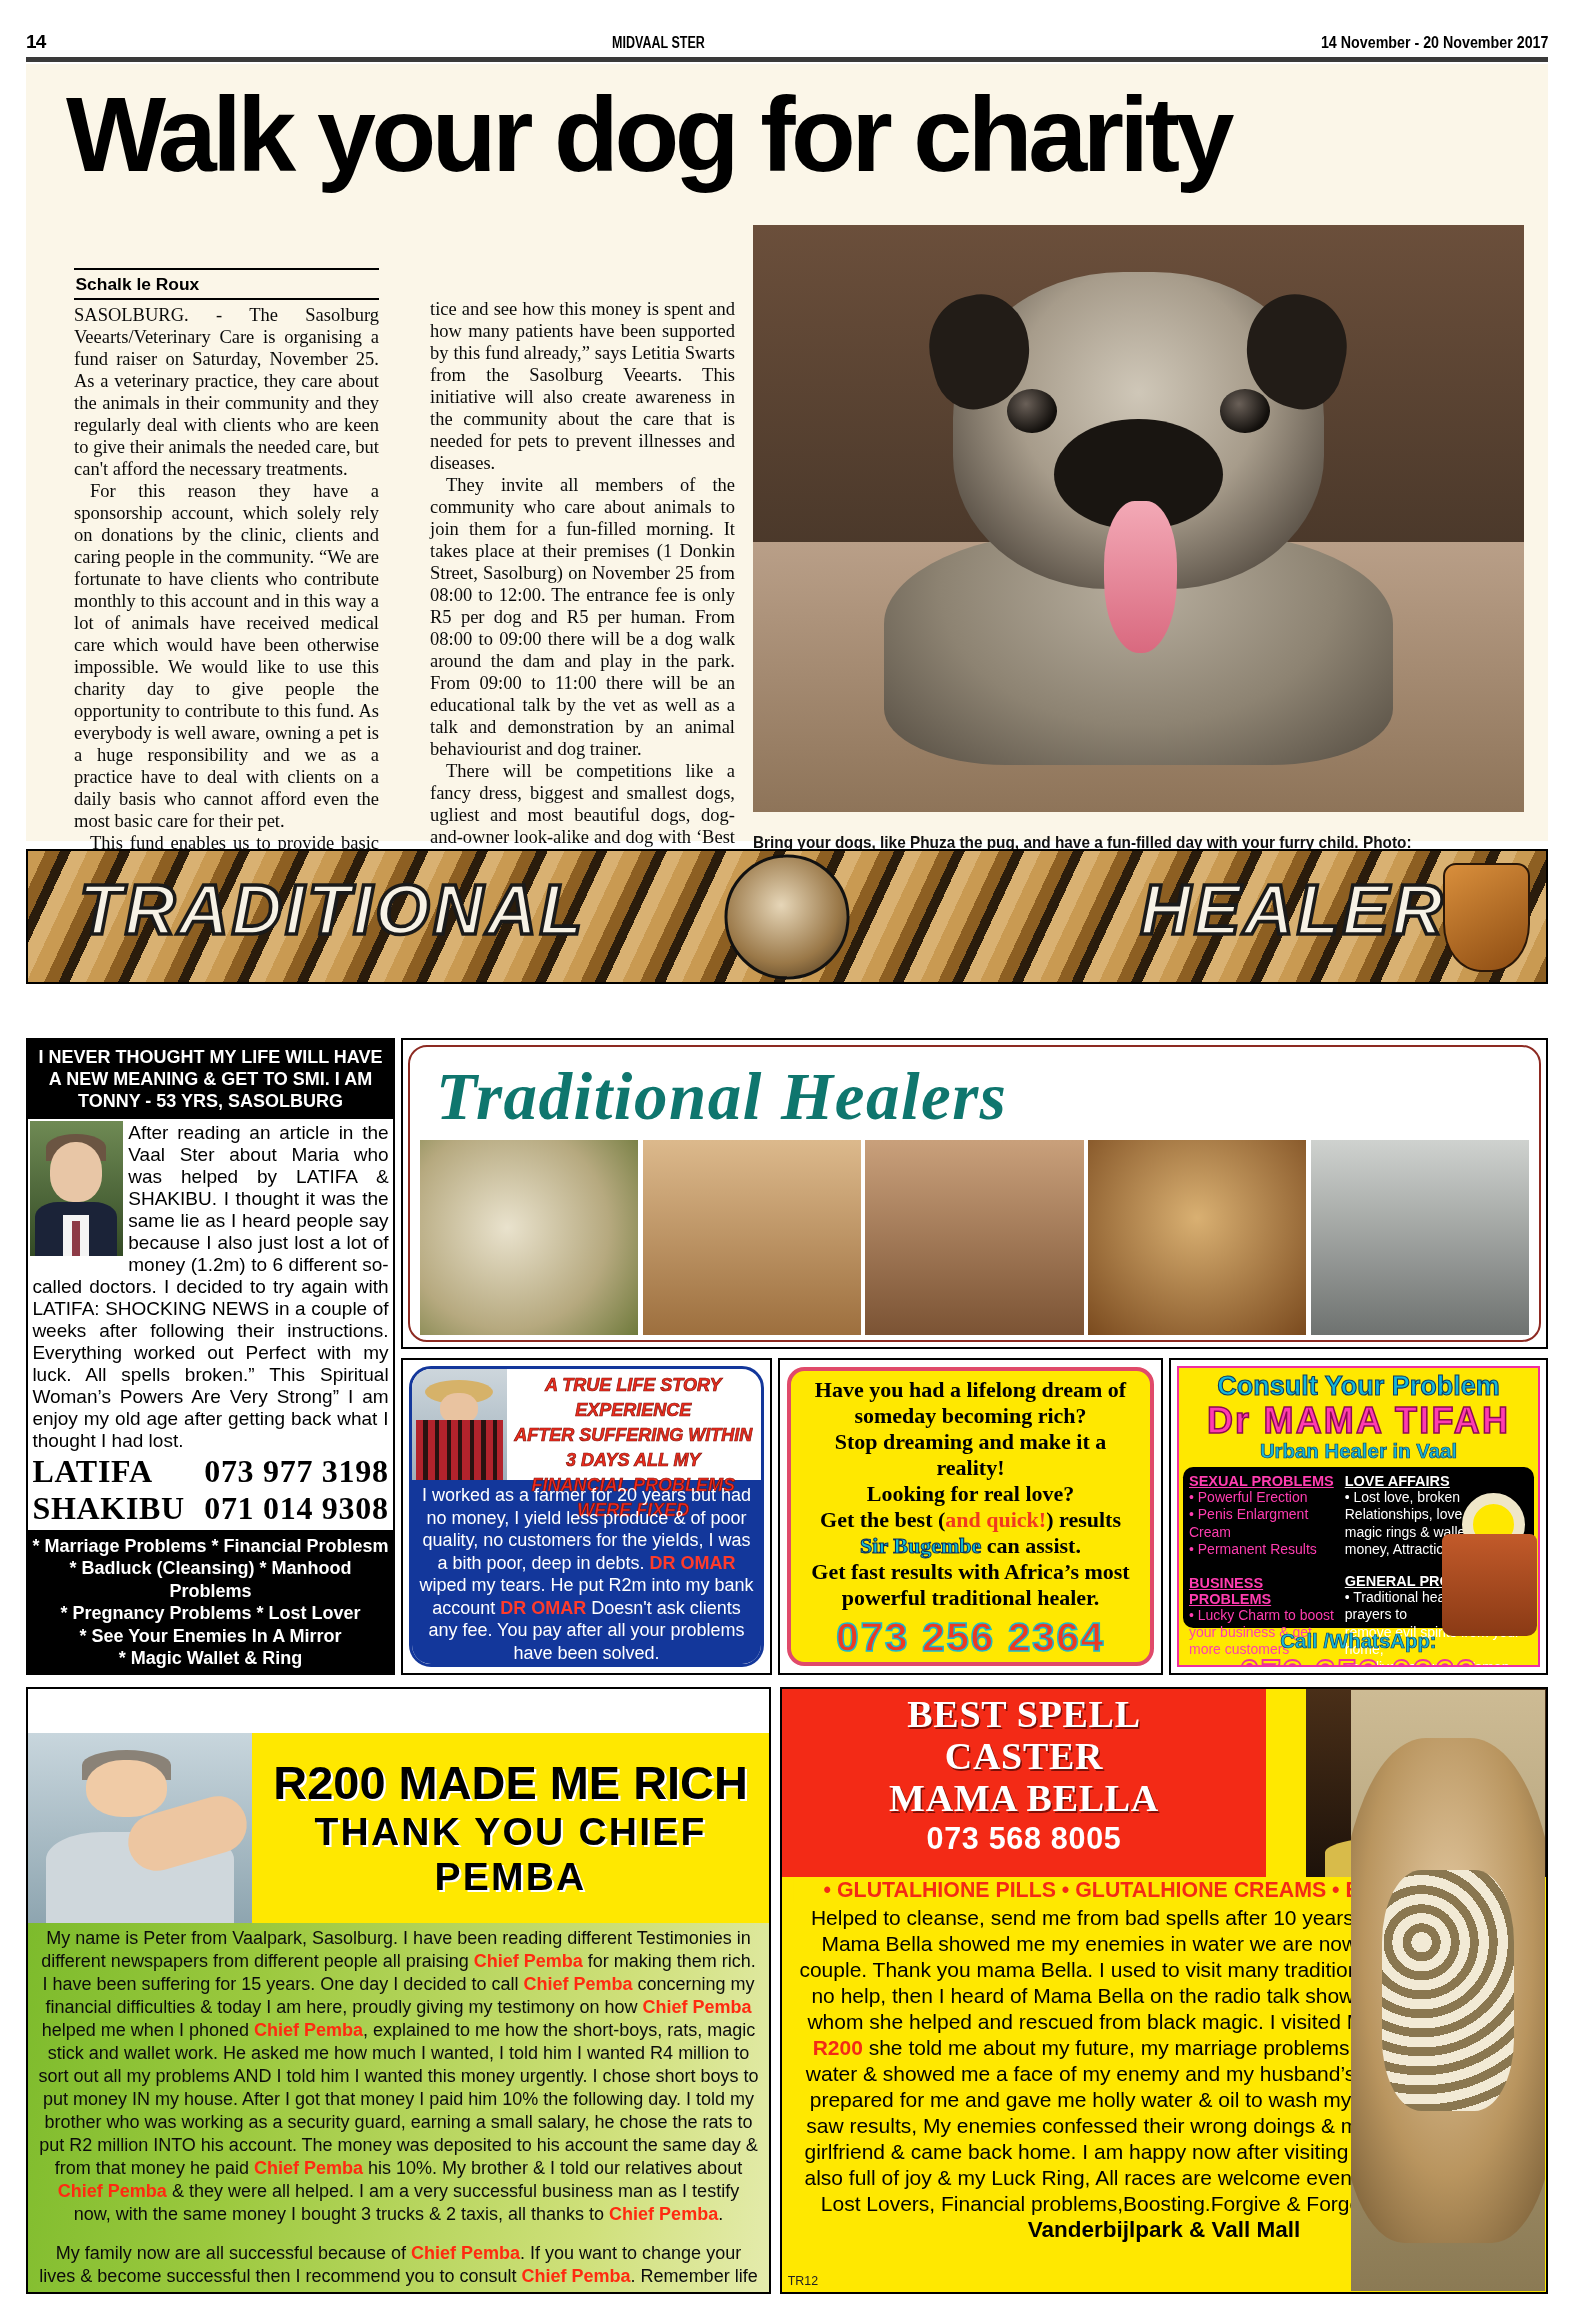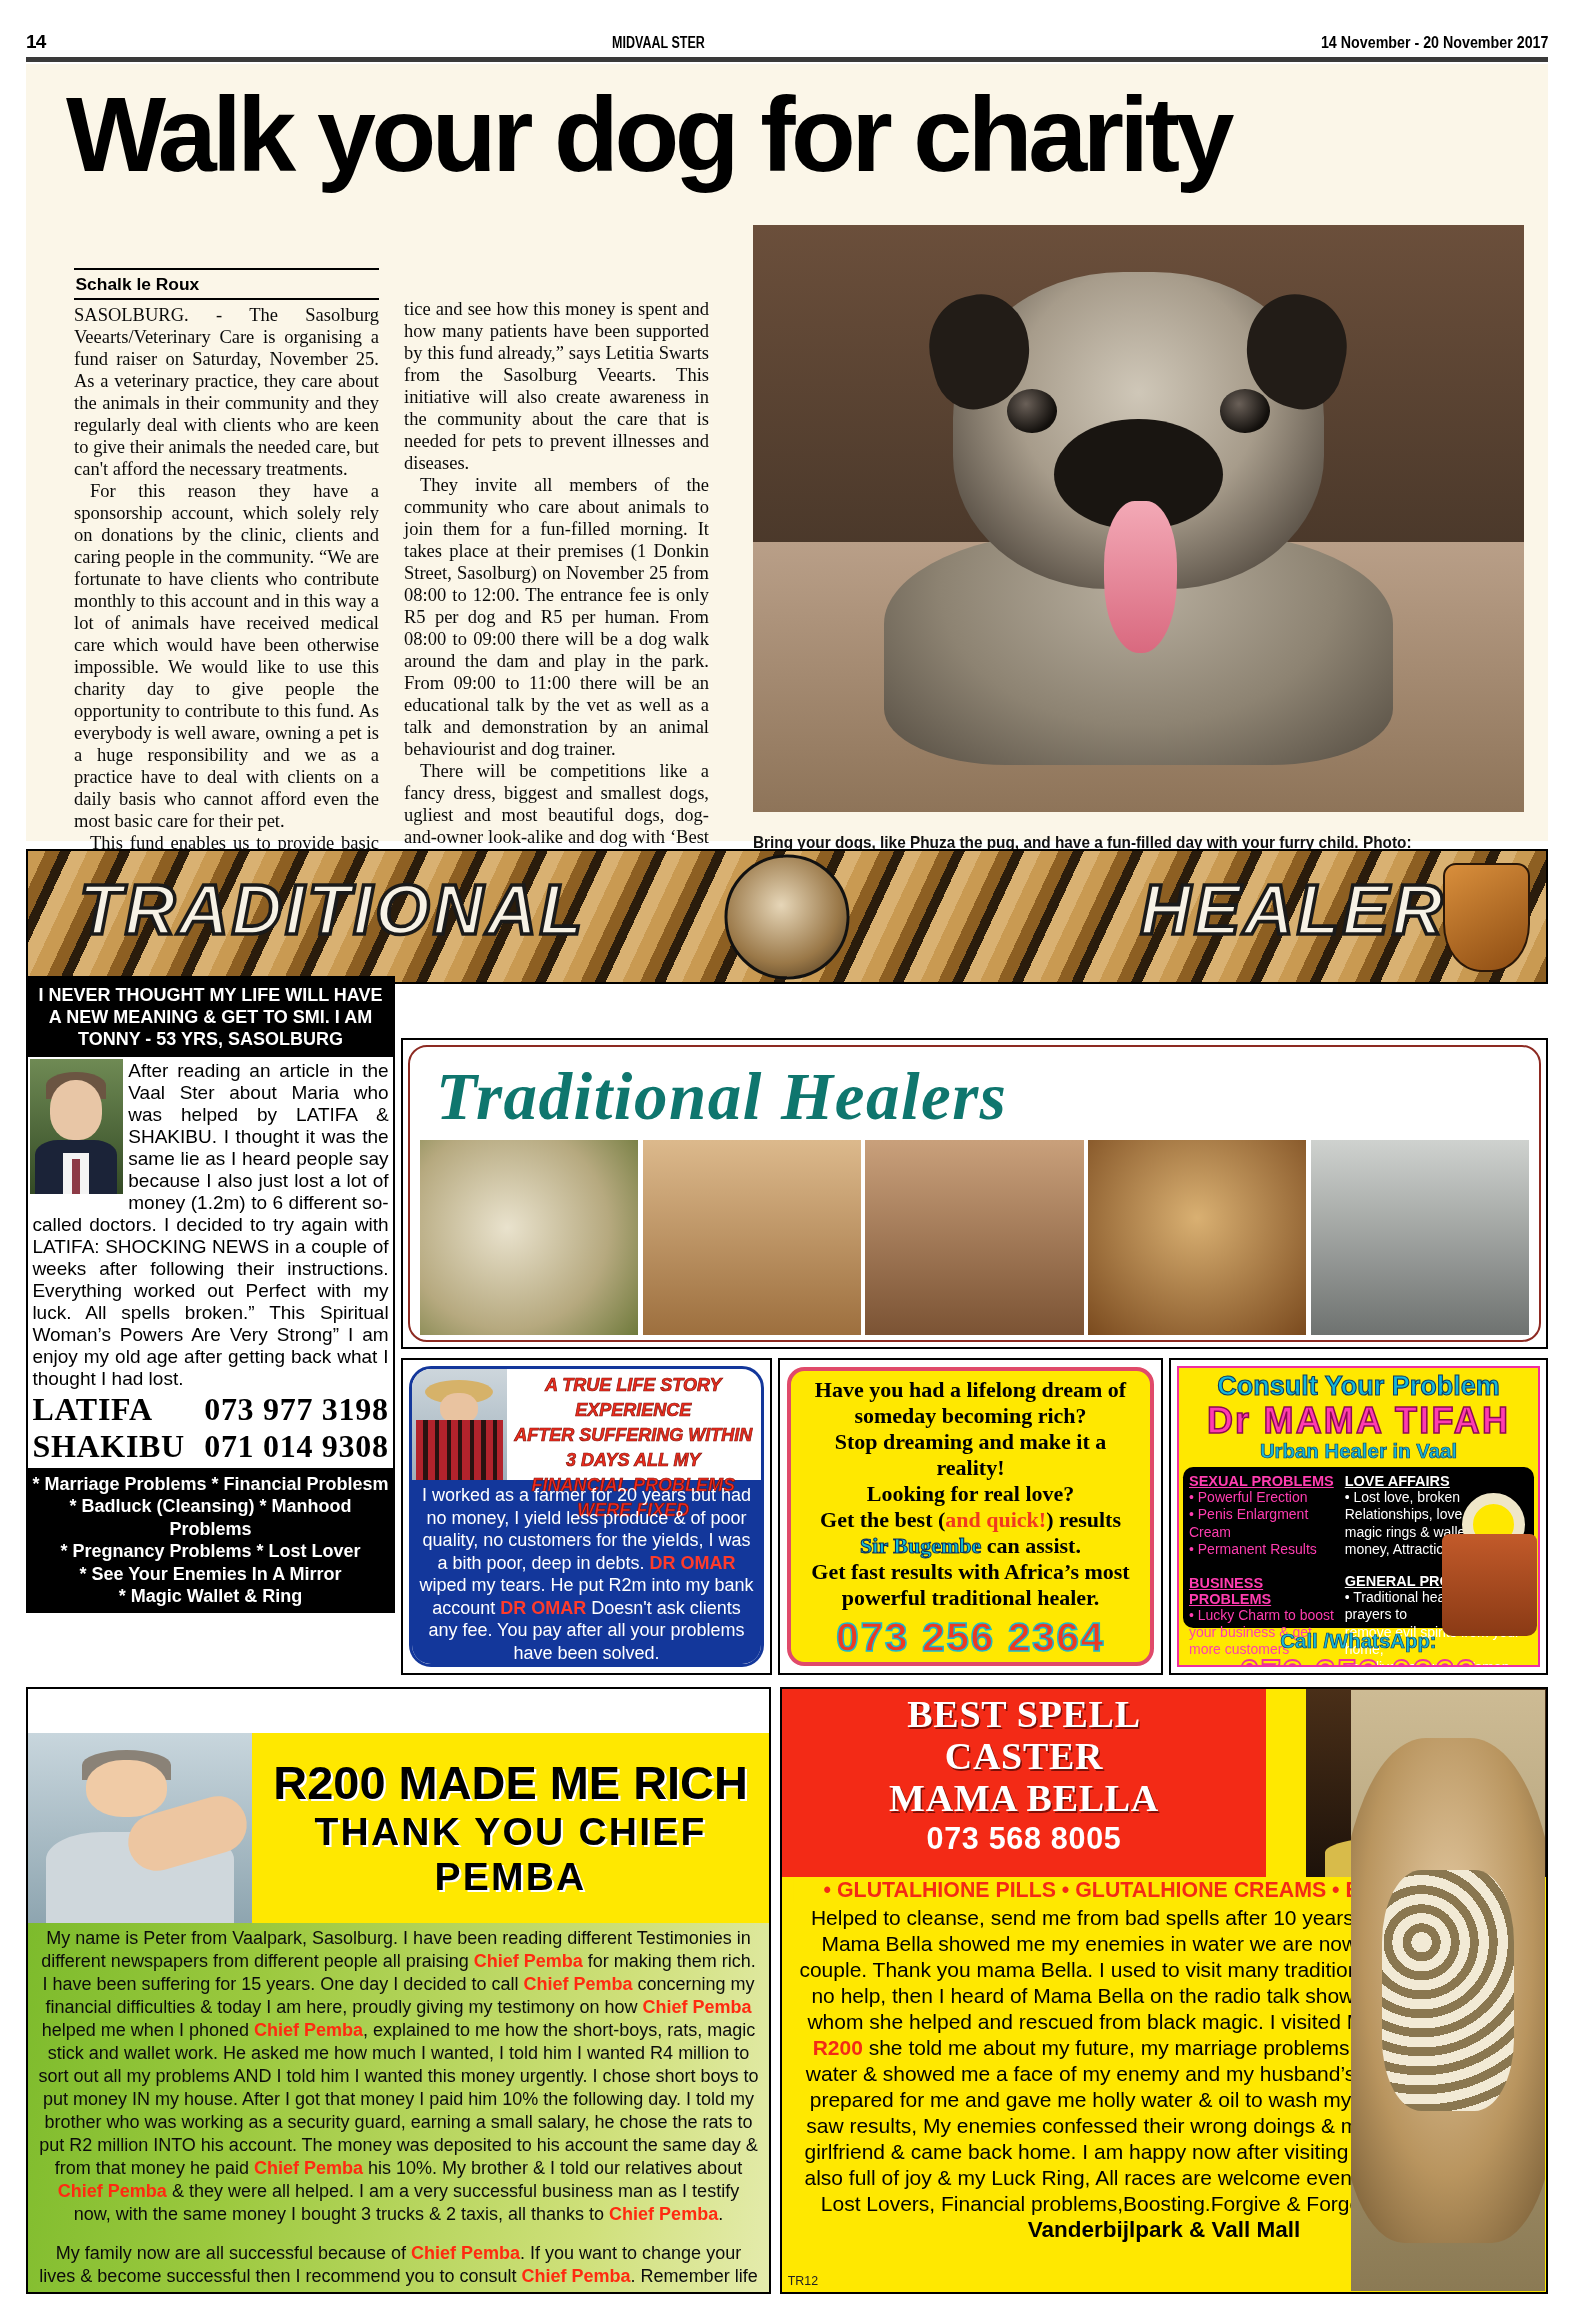--- a/index.html
+++ b/index.html
@@ -40,21 +40,21 @@
   .col{
     position:absolute; top:240px; width:305px;
     font-family:"Liberation Serif", serif;
     font-size:18.5px; line-height:22px;
     text-align:justify; color:#0a0a0a;
     -webkit-hyphens:auto; hyphens:auto;
   }
   .col p{ margin:0; text-indent:16px; }
   .col p:first-child{ text-indent:0; }
   #col1{ left:48px; }
-  #col2{ left:378px; top:234px; }
+  #col2{ left:404px; top:234px; }
 
   .photo{
     position:absolute; left:727px; top:161px; width:771px; height:587px;
     background:
       radial-gradient(ellipse 60% 50% at 50% 46%, #6e6256 0%, #4b443c 58%, #2e2a26 100%),
       linear-gradient(#7c6f63,#3a342e);
     overflow:hidden;
   }
   .ph-bed{ position:absolute; left:0; bottom:0; width:100%; height:46%;
            background:linear-gradient(#b99f88,#8e7459); }
@@ -107,21 +107,21 @@
   .th-banner .th-right{ right:51px; }
   .th-banner .th-pot{
     position:absolute; right:16px; top:11.6px; width:87px; height:109px;
     border-radius:13px 13px 44% 44%;
     background:linear-gradient(150deg,#d98f3c,#8d4c12);
     border:2.2px solid #2a1708;
   }
 
   
   .ad-latifa{
-    position:absolute; left:26px; top:976px; width:369px; height:637px;
+    position:absolute; left:26px; top:1038px; width:369px; height:637px;
     border:2.2px solid #000; background:#fff; overflow:hidden;
   }
   .lat-head{
     background:#000; color:#fff; text-align:center; font-weight:bold;
     font-size:18px; line-height:22px; padding:5.8px 4.4px 7.3px;
   }
   .lat-photo{
     float:left; width:93px; height:135px; margin:1.5px 5.8px 1.5px 1.5px;
     background:linear-gradient(#6f8a54,#334a25);
     position:relative; overflow:hidden;

